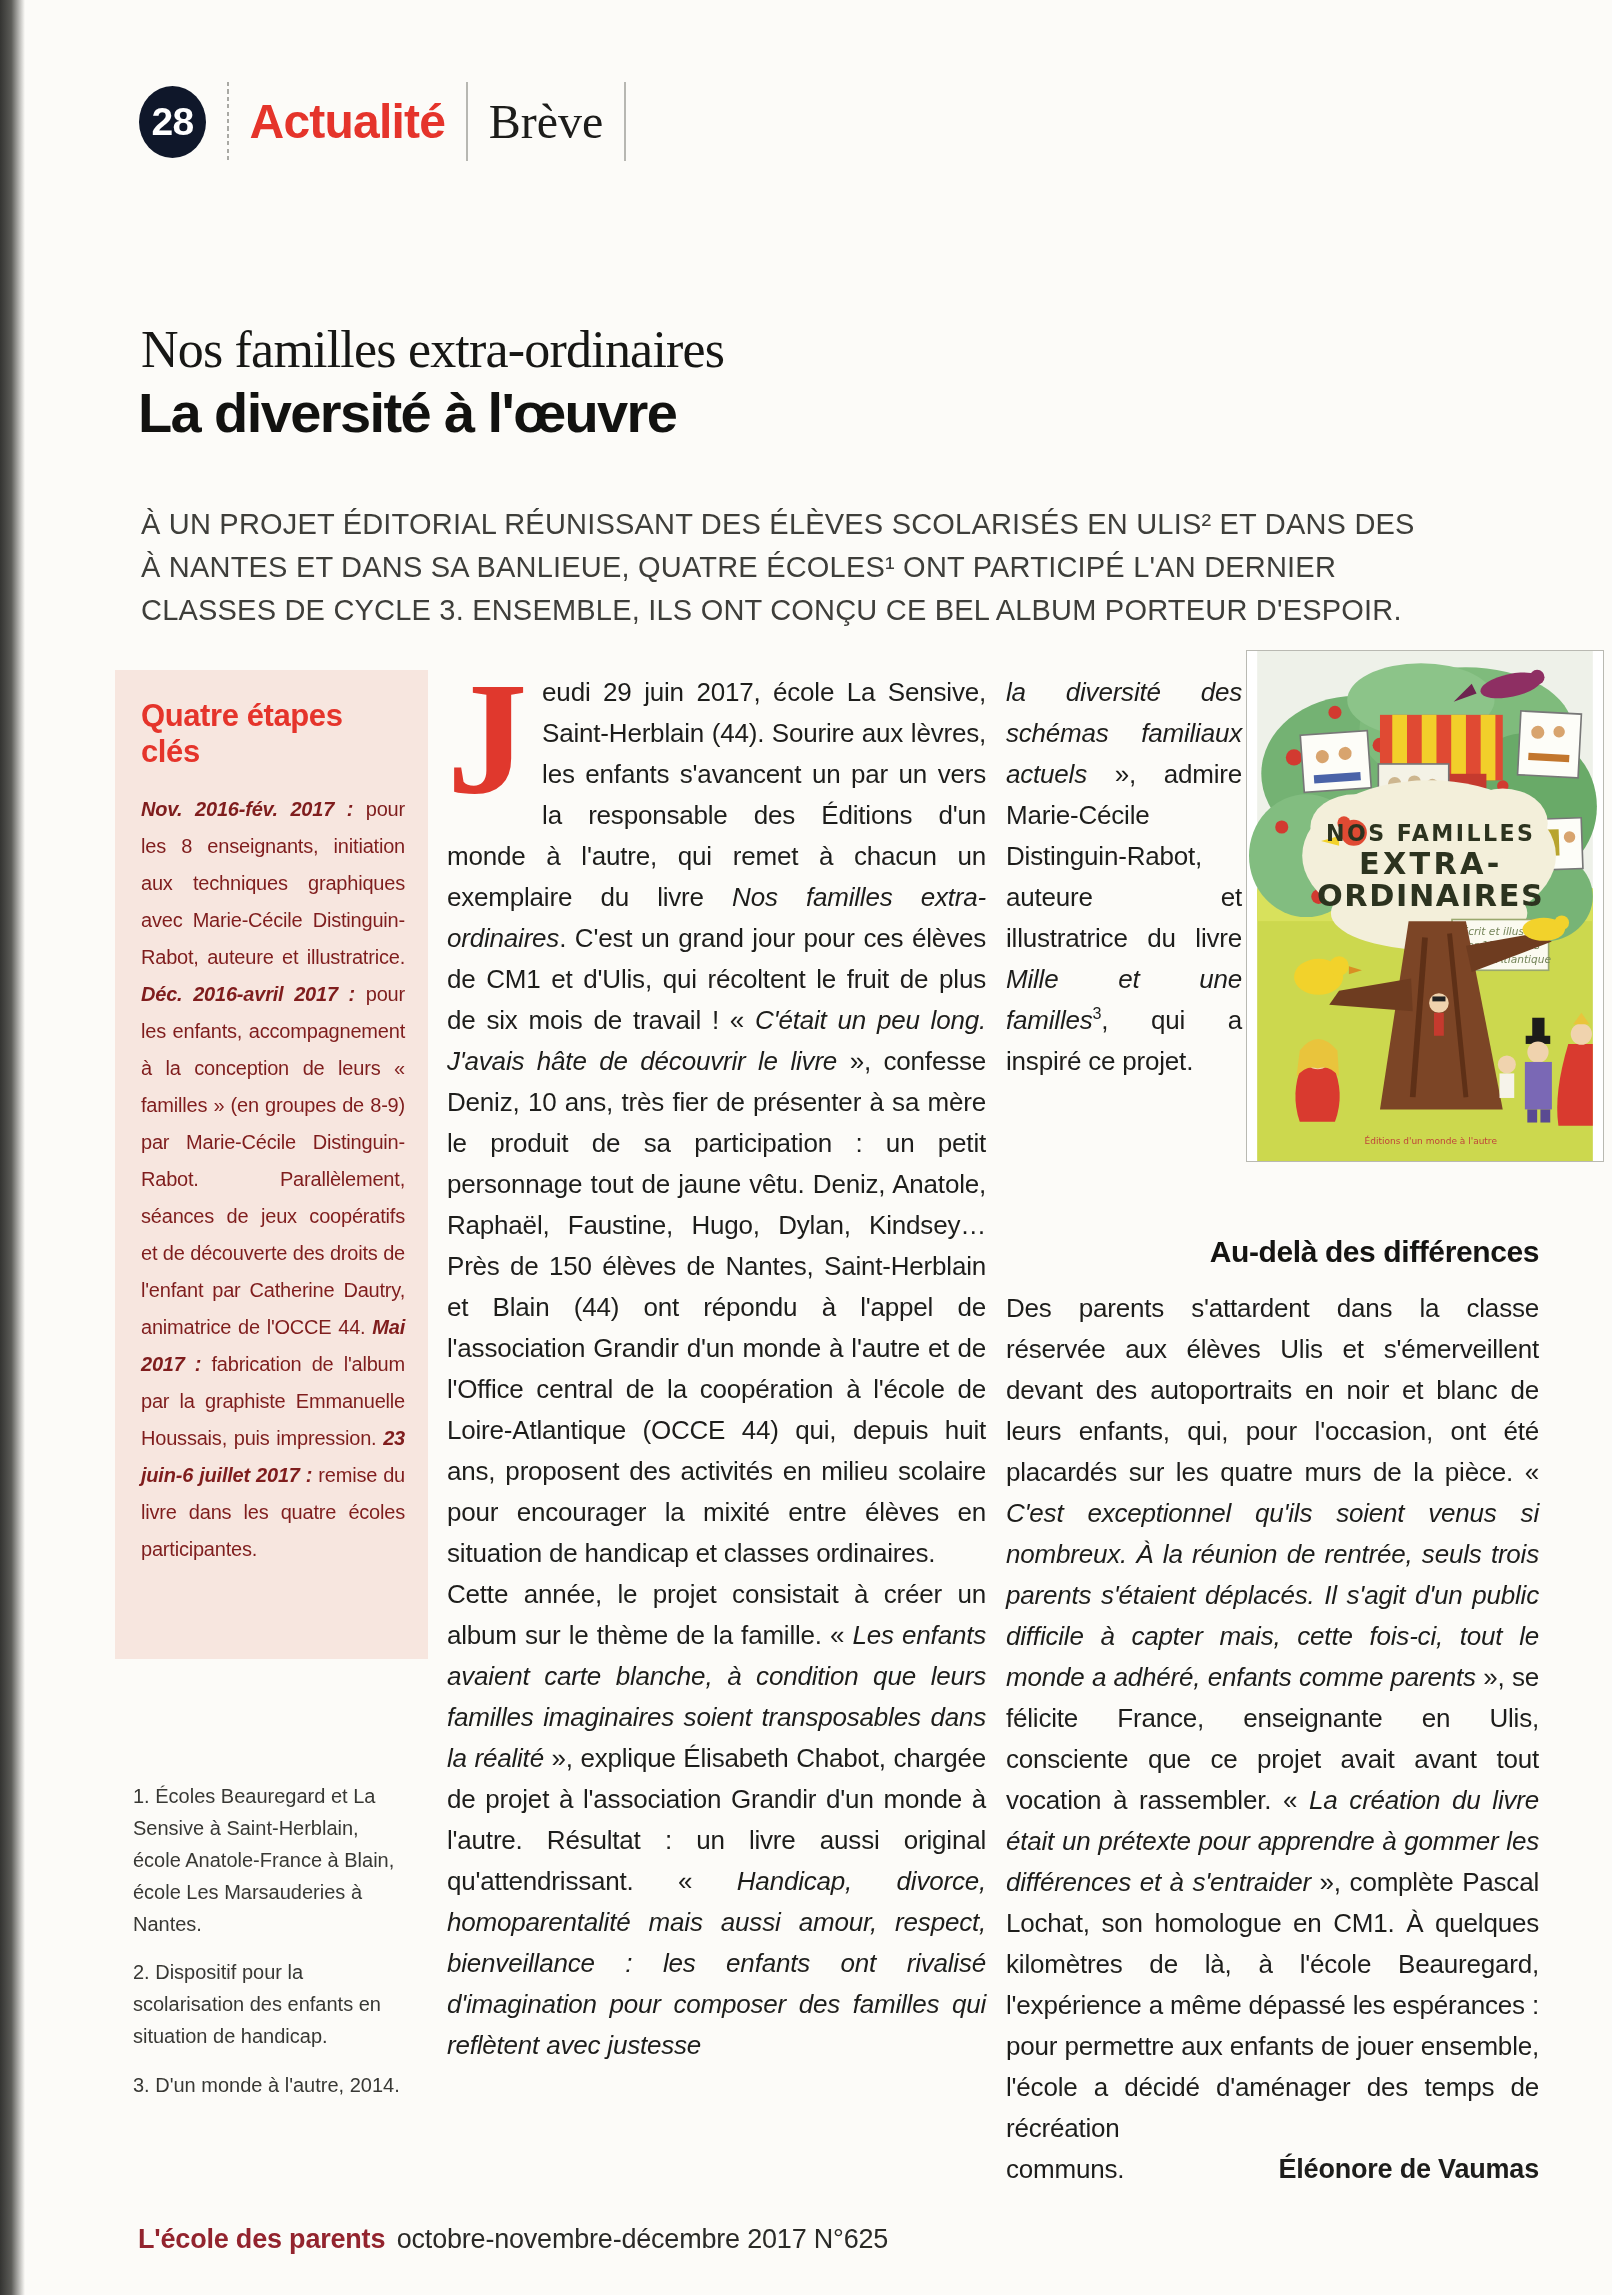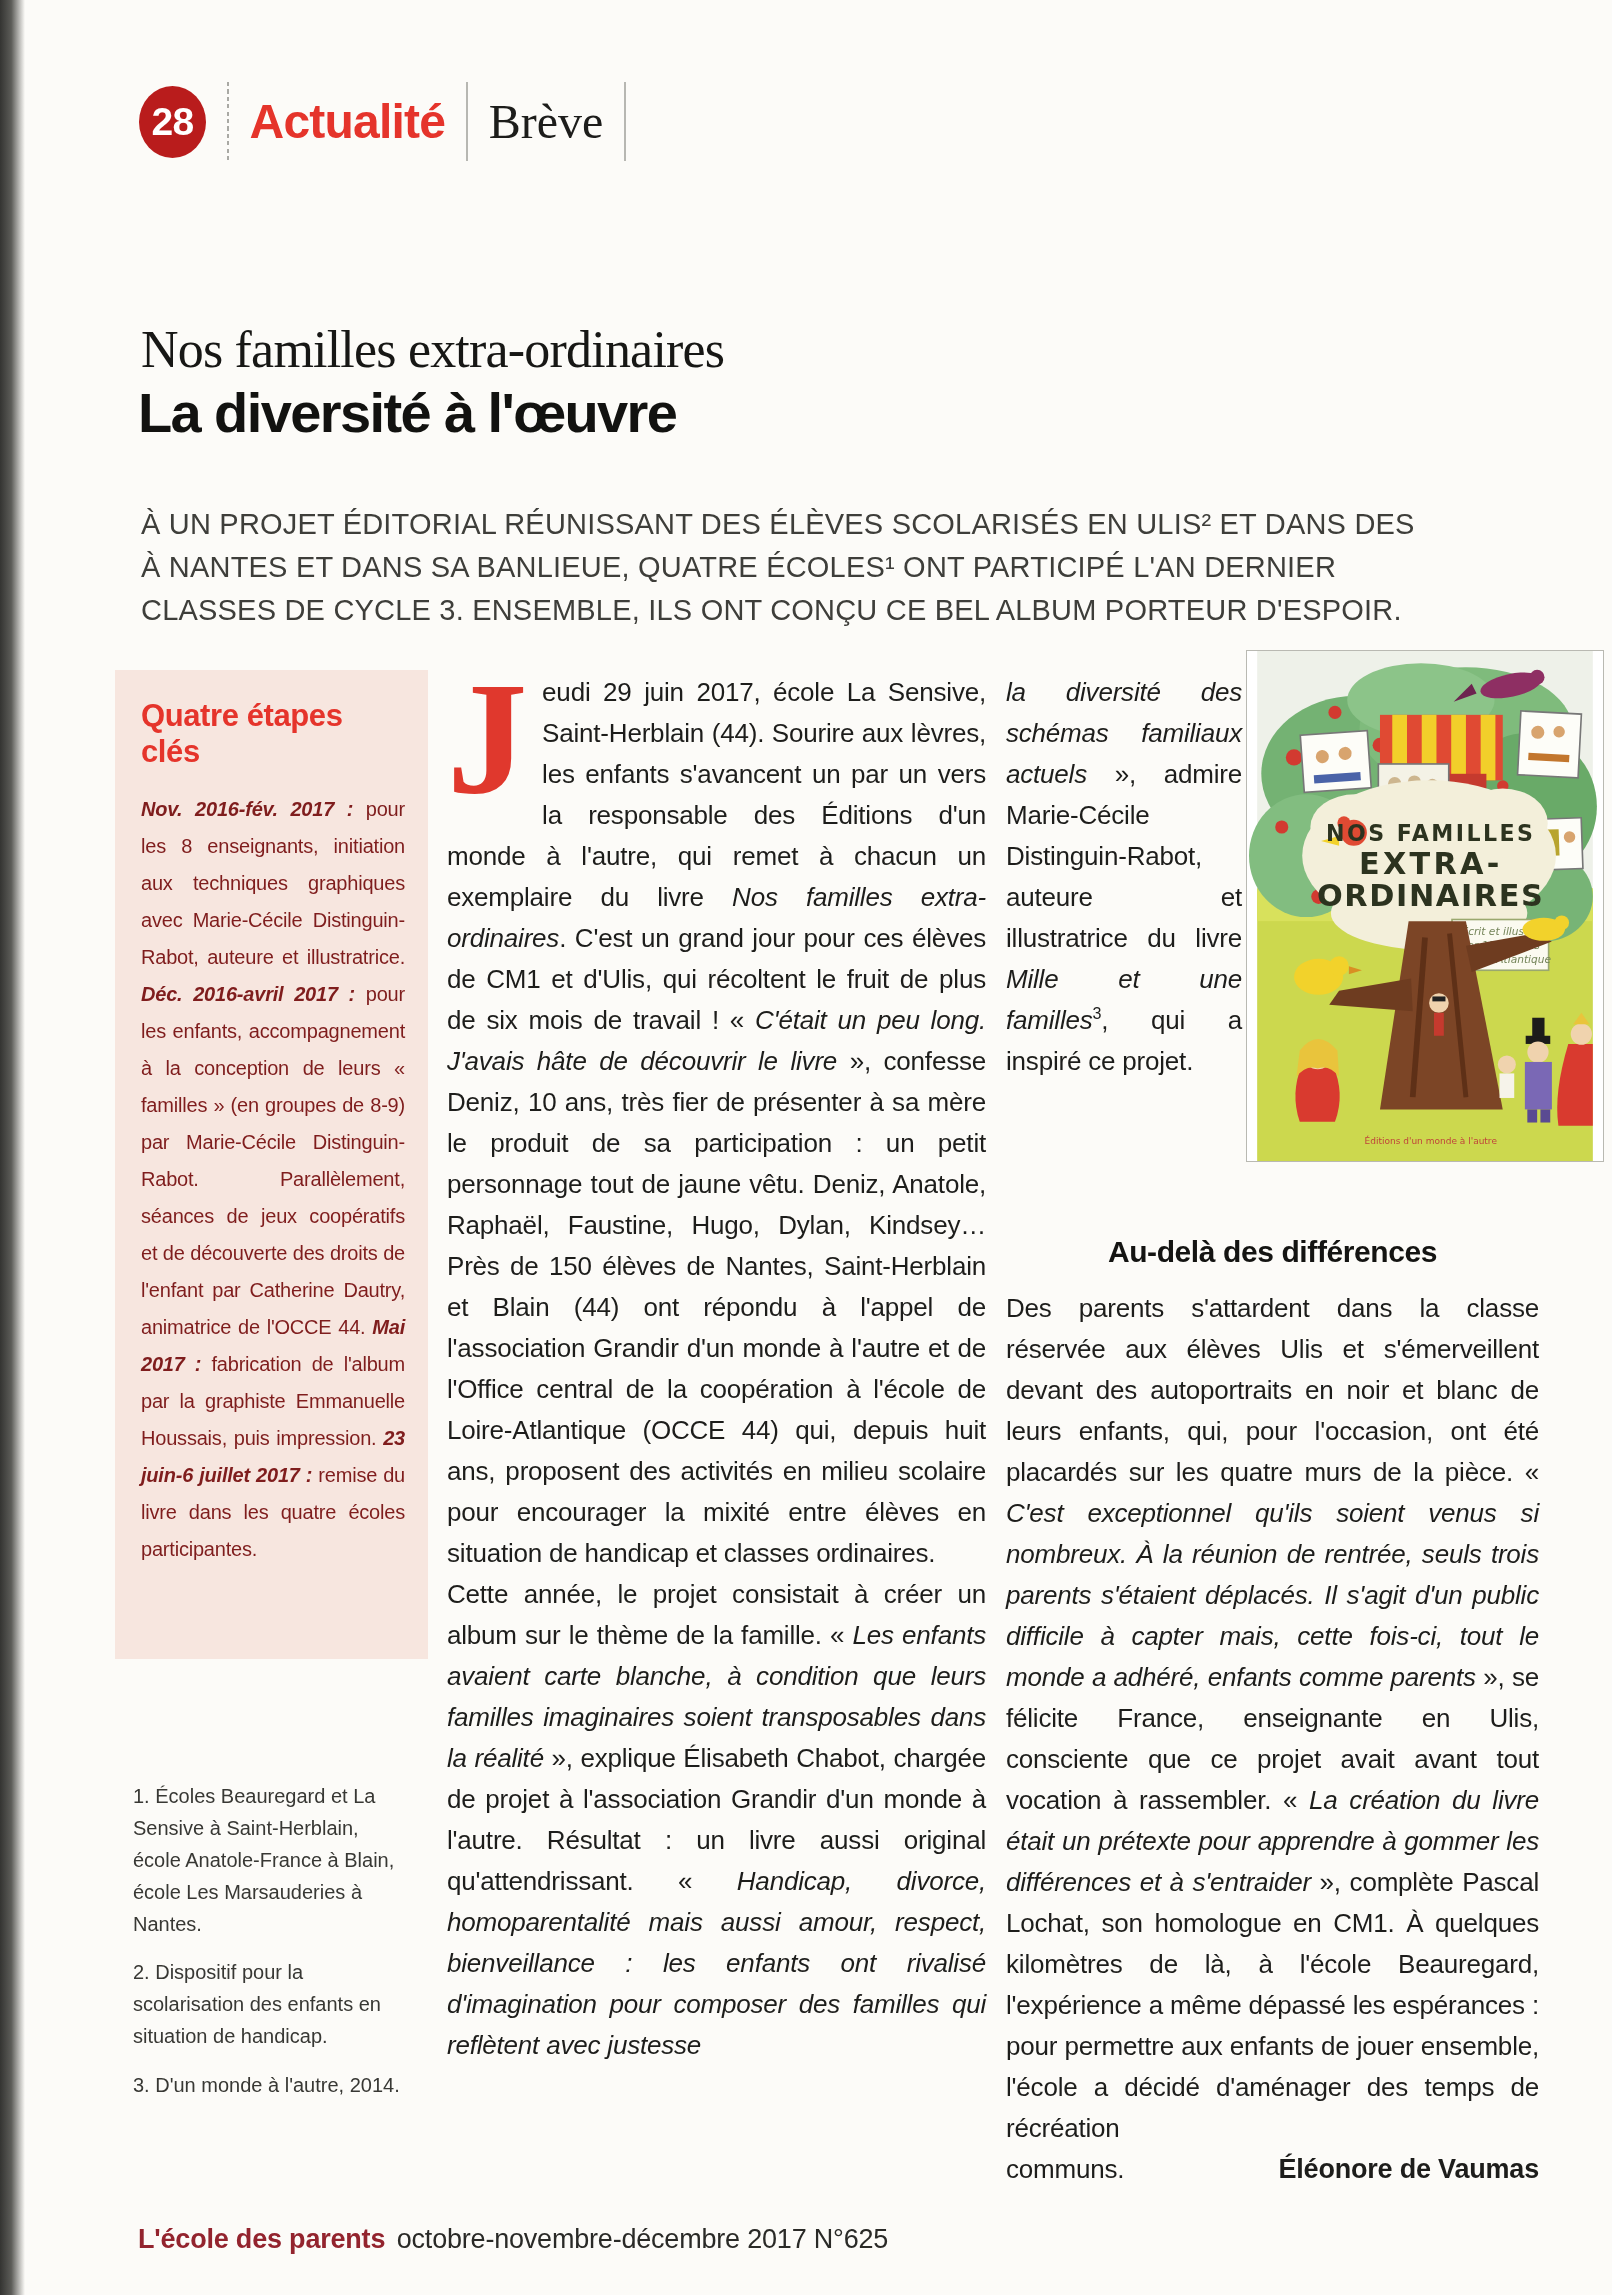--- a/index.html
+++ b/index.html
@@ -17,21 +17,21 @@
     background:linear-gradient(to right,#1e1e1c 0%,#4a4a46 45%,rgba(160,160,155,0) 100%);
     opacity:.9;
   }
   
   .header{
     position:absolute;left:139px;top:79px;
     display:flex;align-items:center;height:85px;
   }
   .page-circle{
     width:67px;height:72px;border-radius:50%;
-    background:#b91c1c;color:#fff;
+    background:#0f172a;color:#fff;
     display:flex;align-items:center;justify-content:center;
     font-size:39px;font-weight:700;letter-spacing:-0.8px;
   }
   .hdiv{width:1.6px;height:79px;background:#b7b7b2;margin:0 21px;}
   .hdiv.dotted{background:repeating-linear-gradient(#a9a9a4 0 4.1px,transparent 4.1px 7.4px);}
   .section-label{
     color:#e5342b;font-size:48px;font-weight:800;letter-spacing:-0.8px;
   }
   .category-label{
     font-family:"Liberation Serif",serif;font-size:48px;color:#1d1d1b;letter-spacing:0px;
@@ -76,21 +76,21 @@
   .col2{position:absolute;left:447px;top:672px;width:539px;}
   .col3{position:absolute;left:1006px;top:672px;width:533px;}
   .dropcap{
     float:left;
     font-family:"Liberation Serif",serif;font-weight:700;
     color:#e0382d;font-size:161px;line-height:123px;
     margin:4.9px 14.8px 0 0;
   }
   .para2{margin-top:0;}
   .narrow{width:236px;min-height:559px;}
-  .subhead{font-size:30px;font-weight:800;letter-spacing:-0.4px;text-align:center;margin:0 0 16.4px 0;color:#141412;}
+  .subhead{font-size:30px;font-weight:800;letter-spacing:-0.4px;text-align:right;margin:0 0 16.4px 0;color:#141412;}
   .lastline{display:flex;justify-content:space-between;align-items:flex-start;}
   .byline{font-weight:800;font-size:27px;letter-spacing:-0.2px;}
   .r-i{font-style:italic;}
   .r-sup{vertical-align:super;font-size:.62em;line-height:0;}
   
   .cover{
     position:absolute;left:1246px;top:650px;width:358px;height:512px;
     border:0.8px solid #b9b9b2;background:#fff;box-sizing:border-box;
   }
   .cover svg{display:block;width:100%;height:100%;}

